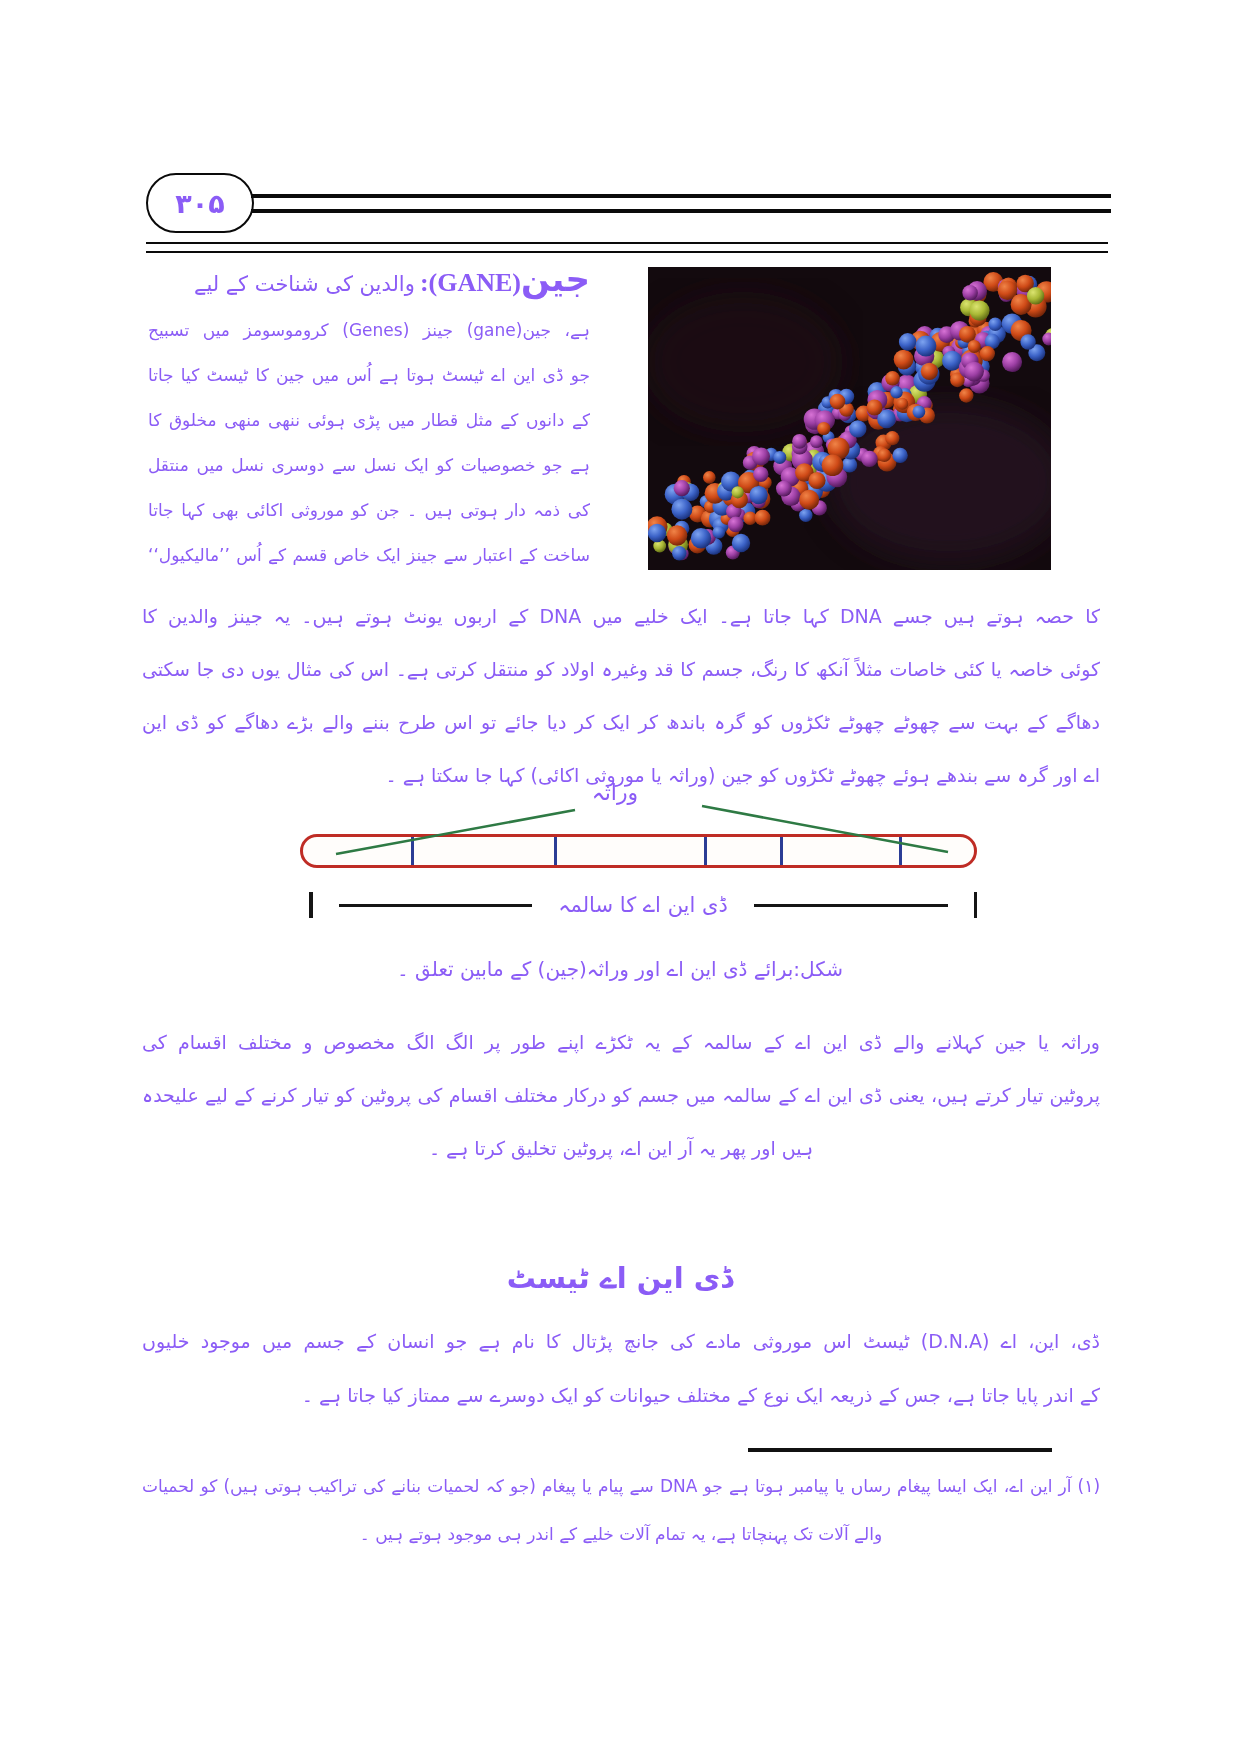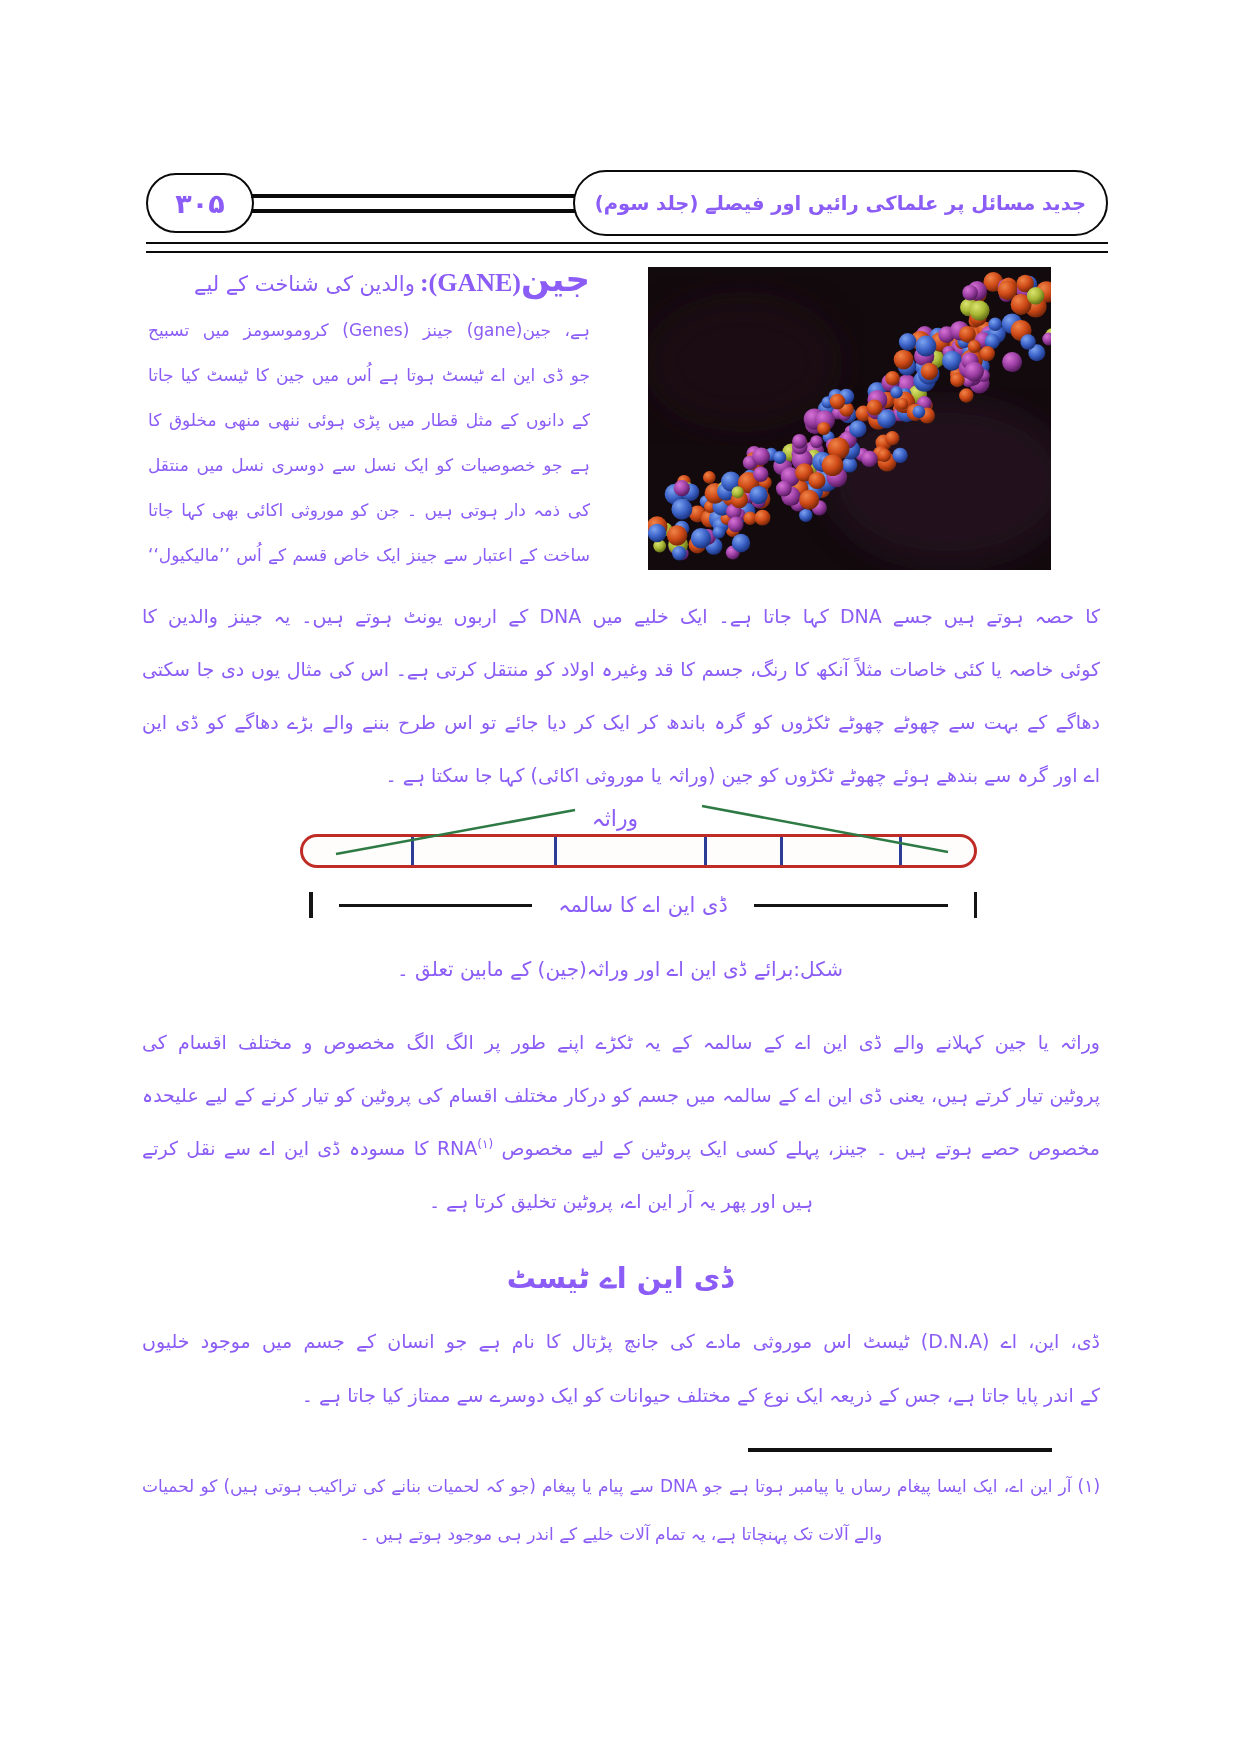--- a/index.html
+++ b/index.html
@@ -33,21 +33,21 @@
   .dna-photo svg{display:block;}
   
   .gene-column{position:absolute;left:148px;top:308px;width:442px;}
   .para1{position:absolute;left:142px;top:590px;width:958px;}
   .para2{position:absolute;left:142px;top:1016px;width:958px;}
   .para3{position:absolute;left:142px;top:1314px;width:958px;}
   .para3 .pline{height:54px;line-height:54px;}
   
   .diagram{position:absolute;left:0;top:778px;width:1240px;height:158px;}
   .diagram-label{position:absolute;left:615px;top:2px;transform:translateX(-50%);
-                 font-size:22px;direction:rtl;margin-top:26px;}
+                 font-size:22px;direction:rtl;}
   .diagram svg.overlay{position:absolute;left:0;top:0;width:1240px;height:158px;pointer-events:none;}
   .capsule{position:absolute;left:300px;top:56px;width:677px;height:34px;box-sizing:border-box;
            border:3px solid #bf2c25;border-radius:17px;background:#fffdfb;}
   .tick{position:absolute;top:0;bottom:0;width:3px;background:#2b3d96;}
   .bracket{position:absolute;left:309px;top:112px;width:668px;height:30px;
            display:flex;align-items:center;gap:26px;}
   .bracket .cap{width:3.5px;height:26px;background:#151515;}
   .bracket .bline{flex:1;height:3px;background:#151515;}
   .bracket .blabel{font-size:21px;direction:rtl;white-space:nowrap;}
   .caption{position:absolute;left:0;top:948px;width:1240px;height:42px;line-height:42px;
@@ -62,23 +62,20 @@
 </head>
 <body>
 
 <div class="page">
 
   <div class="header-row">
     <div class="pill page-pill">
       <span>۳۰۵</span>
     </div>
     <div class="connector"></div>
-    <div class="pill title-pill">
-      <span>جدید مسائل پر علماکی رائیں اور فیصلے (جلد سوم)</span>
-    </div>
   </div>
   <div class="header-underline"></div>
 
   <div class="gene-heading"><span class="gh-word">جین</span><span class="gh-latin">(GANE):</span>
     <span class="gh-tail">والدین کی شناخت کے لیے</span>
   </div>
 
   <div class="dna-photo">
     <svg width="403" height="303" viewBox="0 0 403 303" xmlns="http://www.w3.org/2000/svg">
       <defs>
@@ -404,24 +401,20 @@
     </div>
   </div>
   <div class="caption ctr">شکل:برائے ڈی این اے اور وراثہ(جین) کے مابین تعلق ۔</div>
 
   <div class="para2">
     <div>
 
     <div class="pline jline">وراثہ یا جین کہلانے والے ڈی این اے کے سالمہ کے یہ ٹکڑے اپنے طور پر الگ الگ مخصوص و مختلف اقسام کی</div>
         <div class="pline jline">پروٹین تیار کرتے ہیں، یعنی ڈی این اے کے سالمہ میں جسم کو درکار مختلف اقسام کی پروٹین کو تیار کرنے کے لیے علیحدہ علیحدہ</div>
       </div>
-    <div class="pline jline"><span>مخصوص حصے ہوتے ہیں ۔ جینز، پہلے کسی ایک پروٹین کے لیے مخصوص</span>
-      <span>RNA</span><sup>(۱)</sup>
-      <span>کا مسودہ ڈی این اے سے نقل کرتے</span>
-    </div>
     <div class="pline ctr">ہیں اور پھر یہ آر این اے، پروٹین تخلیق کرتا ہے ۔</div>
   </div>
 
   <div class="section-heading ctr">ڈی این اے ٹیسٹ</div>
   <div class="para3">
     <div>
 
     <div class="pline jline">ڈی، این، اے (D.N.A) ٹیسٹ اس موروثی مادے کی جانچ پڑتال کا نام ہے جو انسان کے جسم میں موجود خلیوں</div>
       </div>
     <div class="pline rline">کے اندر پایا جاتا ہے، جس کے ذریعہ ایک نوع کے مختلف حیوانات کو ایک دوسرے سے ممتاز کیا جاتا ہے ۔</div>

